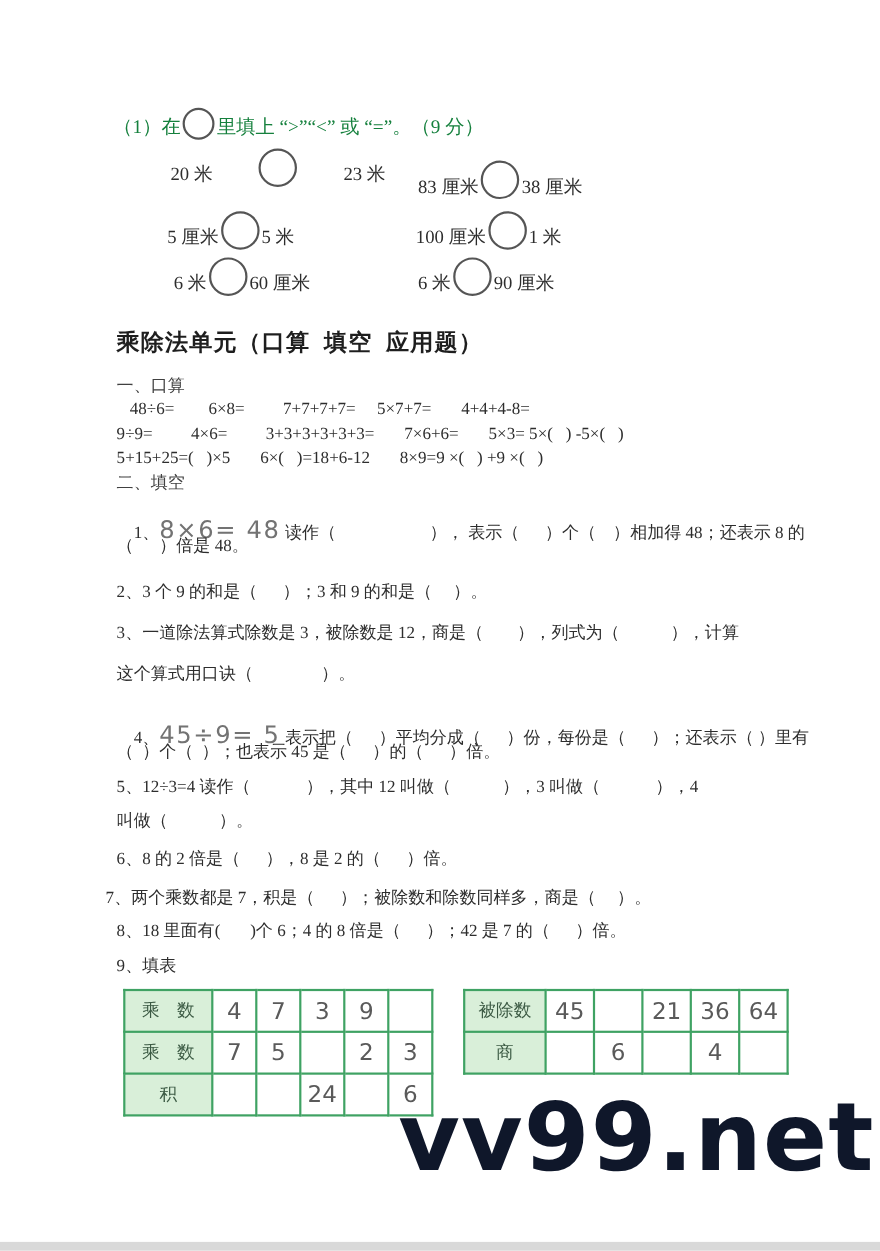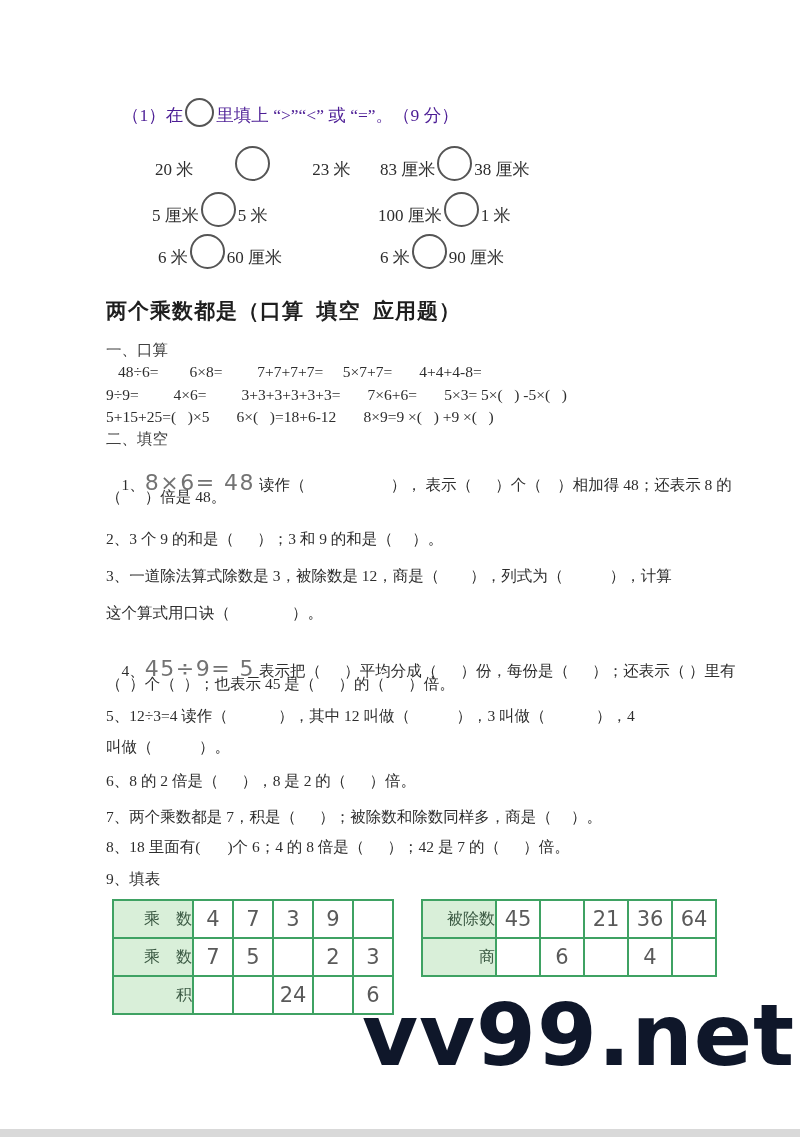--- a/index.html
+++ b/index.html
@@ -2,36 +2,36 @@
 <html><head>
 <meta charset="utf-8">
 <style>
   html,body{margin:0;padding:0;}
   body{width:800px;height:1137px;background:#ffffff;overflow:hidden;position:relative;
        font-family:"Liberation Serif",serif;color:#2b2b2b;}
   .sheet{position:absolute;inset:0;background:#fff;}
 
   .line{position:absolute;white-space:pre;font-size:15.5px;color:#2d2d2d;line-height:1.3;}
   .heading{position:absolute;white-space:pre;font-size:15.5px;color:#404040;}
-  .q1title{position:absolute;left:122px;top:98px;display:flex;align-items:flex-end;
-           font-size:17.5px;white-space:pre;color:#4c1d95;}
+  .q1title{position:absolute;left:103px;top:98px;display:flex;align-items:flex-end;
+           font-size:17.5px;white-space:pre;color:#15803d;}
   .circle{display:inline-block;width:31px;height:31px;border:2px solid #555;
           border-radius:50%;margin:0 2px;background:transparent;flex:0 0 auto;}
   .circle.small{width:25px;height:25px;}
   .pair{position:absolute;display:flex;align-items:flex-end;font-size:17px;
         white-space:pre;color:#2d2d2d;}
   .sectitle{position:absolute;left:106px;top:297px;font-size:21px;font-weight:bold;
             white-space:pre;letter-spacing:1px;color:#1e1e1e;}
   .hand{font-family:"DejaVu Sans",sans-serif;font-size:22px;color:#737373;
         letter-spacing:1.5px;}
 
   table.gt{border-collapse:collapse;position:absolute;z-index:2;}
   .gt td{border:2.5px solid #3fa263;text-align:center;background:#fff;height:36px;
          padding:0;}
-  .gt td.hd{background:#d9efd9;font-size:16px;color:#3c5a44;white-space:pre;text-align:right;}
+  .gt td.hd{background:#d9efd9;font-size:16px;color:#3c5a44;white-space:pre;}
   .gt td.dc{font-family:"DejaVu Sans",sans-serif;font-size:21px;color:#5a5a5a;}
   #mul-table .hd{width:78px;} #mul-table .dc{width:38px;}
   #div-table .hd{width:72px;} #div-table .dc{width:42px;}
 
   .watermark{position:absolute;left:362px;top:992px;z-index:1;
              font-family:"DejaVu Sans",sans-serif;font-weight:bold;font-size:86px;
              color:#0f172a;letter-spacing:1px;line-height:1;}
   .bottombar{position:absolute;left:0;top:1129px;width:800px;height:8px;
              background:#d9d9d9;z-index:3;}
 </style>
@@ -41,21 +41,21 @@
 <div class="sheet">
 
   <div class="watermark">vv99.net</div>
 
   <div class="q1title">
     <span>（1）在</span>
     <span class="circle small"></span>
     <span>里填上 “&gt;”“&lt;” 或 “=”。（9 分）</span>
   </div>
 
-  <div class="pair" style="left:155px;top:146px;gap:40px;">
+  <div class="pair" style="left:155px;top:135px;gap:40px;">
     <span>20 米</span>
     <span class="circle"></span>
     <span>23 米</span>
   </div>
   <div class="pair" style="left:380px;top:146px;">
     <span>83 厘米</span>
     <span class="circle"></span>
     <span>38 厘米</span>
   </div>
   <div class="pair" style="left:152px;top:192px;">
@@ -72,21 +72,21 @@
     <span>6 米</span>
     <span class="circle"></span>
     <span>60 厘米</span>
   </div>
   <div class="pair" style="left:380px;top:234px;">
     <span>6 米</span>
     <span class="circle"></span>
     <span>90 厘米</span>
   </div>
 
-  <div class="sectitle">两个乘数都是（口算  填空  应用题）</div>
+  <div class="sectitle">乘除法单元（口算  填空  应用题）</div>
 
   <div class="heading" style="left:106px;top:340px;">一、口算</div>
   <div class="line" style="left:106px;top:362px;margin-left:12px;">48÷6=        6×8=         7+7+7+7=     5×7+7=       4+4+4-8=</div>
   <div class="line" style="left:106px;top:385px;">9÷9=         4×6=         3+3+3+3+3+3=       7×6+6=       5×3= 5×(   ) -5×(   )</div>
   <div class="line" style="left:106px;top:407px;">5+15+25=(   )×5       6×(   )=18+6-12       8×9=9 ×(   ) +9 ×(   )</div>
 
   <div class="heading" style="left:106px;top:429px;">二、填空</div>
 
   <div class="line" style="left:106px;top:449px;">
     <span>1、</span><span class="hand">8×6= 48</span><span> 读作（                      ）， 表示（      ）个（    ）相加得 48；还表示 8 的</span>
@@ -100,21 +100,21 @@
 
   <div class="line" style="left:106px;top:635px;">
     <span>4、</span><span class="hand">45÷9= 5</span><span> 表示把（      ）平均分成（      ）份，每份是（      ）；还表示（ ）里有</span>
   </div>
   <div class="line" style="left:106px;top:674px;">（  ）个（  ）；也表示 45 是（      ）的（      ）倍。</div>
 
   <div class="line" style="left:106px;top:706px;">5、12÷3=4 读作（             ），其中 12 叫做（            ），3 叫做（             ），4</div>
   <div class="line" style="left:106px;top:737px;">叫做（            ）。</div>
 
   <div class="line" style="left:106px;top:771px;">6、8 的 2 倍是（      ），8 是 2 的（      ）倍。</div>
-  <div class="line" style="left:106px;top:807px;">7、两个乘数都是 7，积是（      ）；被除数和除数同样多，商是（     ）。</div>
+  <div class="line" style="left:96px;top:807px;">7、两个乘数都是 7，积是（      ）；被除数和除数同样多，商是（     ）。</div>
   <div class="line" style="left:106px;top:837px;">8、18 里面有(       )个 6；4 的 8 倍是（      ）；42 是 7 的（      ）倍。</div>
   <div class="line" style="left:106px;top:869px;">9、填表</div>
 
   <table class="gt" id="mul-table" style="left:112px;top:899px;">
     <tbody>
         <tr>
       <td class="hd">乘　数</td>
       <td class="dc">4</td>
       <td class="dc">7</td>
       <td class="dc">3</td>

